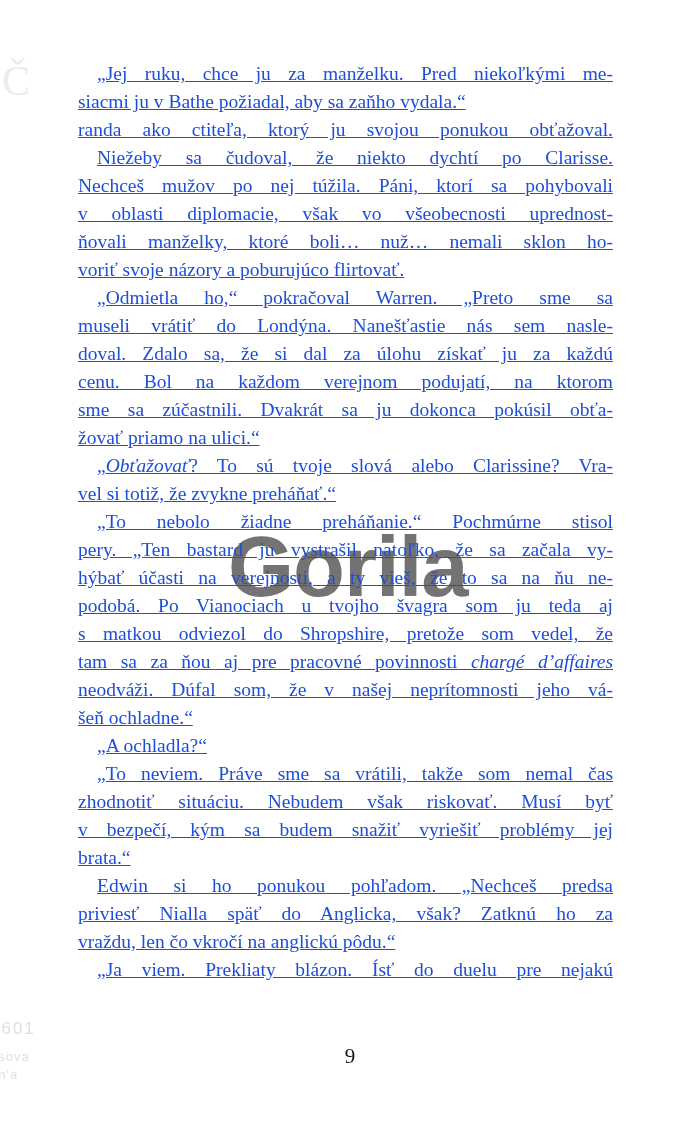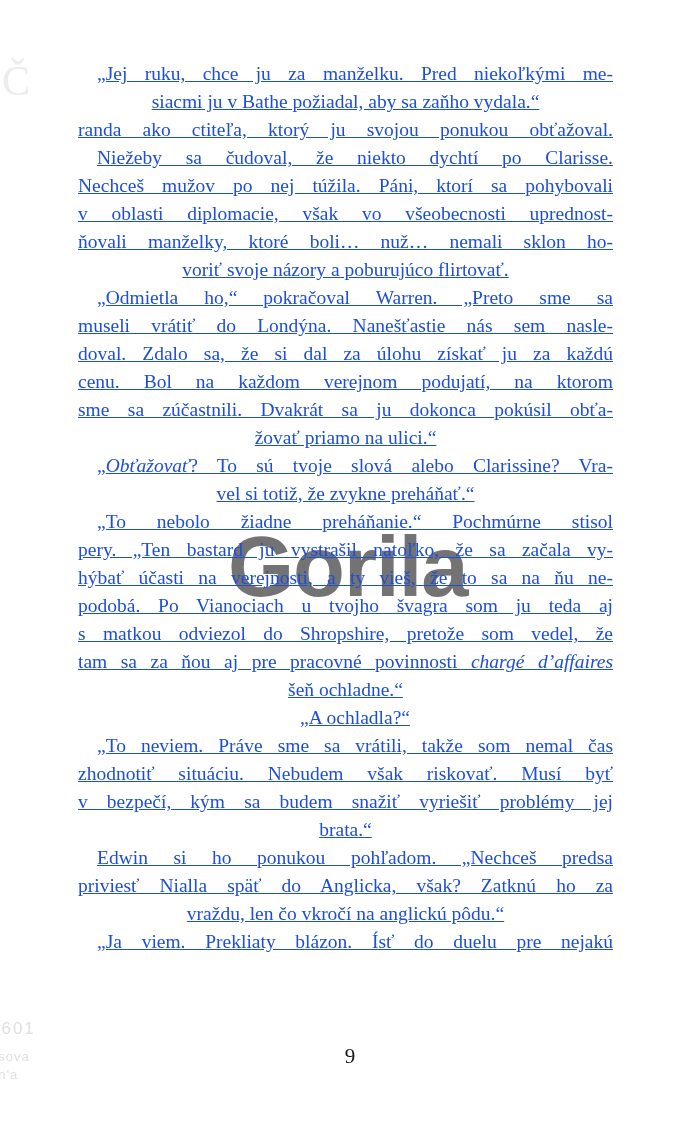--- a/index.html
+++ b/index.html
@@ -18,21 +18,21 @@
   .watermark{
     position:absolute;left:228px;top:524px;z-index:1;
     font-family:"Liberation Sans",sans-serif;font-weight:bold;
     font-size:85px;line-height:1;letter-spacing:-1px;
     color:#737373;
   }
   .text-block{
     position:absolute;left:78px;top:60px;width:535px;z-index:2;
     font-size:19.5px;color:#1d4ed8;text-decoration:underline;
   }
-  .line{line-height:28px;height:28px;overflow:hidden;text-align:center;}
+  .line{line-height:28px;height:28px;overflow:hidden;text-align:left;}
   .just{text-align:justify;text-align-last:justify;-moz-text-align-last:justify;}
   .ind{text-indent:19px;}
   .it{font-style:italic;}
 
   .stamp{
     position:absolute;left:-10px;top:1020px;z-index:1;
     font-family:"Liberation Sans",sans-serif;color:#e0e0e0;
   }
   .stamp-l1{font-size:17px;letter-spacing:2px;line-height:1;}
   .stamp-l2{font-size:13px;letter-spacing:1px;line-height:1;margin-top:13px;}
@@ -68,20 +68,21 @@
       <div class="line just"><span>sme sa zúčastnili. Dvakrát sa ju dokonca pokúsil obťa-</span></div>
       <div class="line"><span>žovať priamo na ulici.“</span></div>
       <div class="line just ind"><span>„</span><span class="it">Obťažovať</span><span>? To sú tvoje slová alebo Clarissine? Vra-</span></div>
       <div class="line"><span>vel si totiž, že zvykne preháňať.“</span></div>
       <div class="line just ind"><span>„To nebolo žiadne preháňanie.“ Pochmúrne stisol</span></div>
       <div class="line just"><span>pery. „Ten bastard ju vystrašil natoľko, že sa začala vy-</span></div>
       <div class="line just"><span>hýbať účasti na verejnosti, a ty vieš, že to sa na ňu ne-</span></div>
       <div class="line just"><span>podobá. Po Vianociach u tvojho švagra som ju teda aj</span></div>
       <div class="line just"><span>s matkou odviezol do Shropshire, pretože som vedel, že</span></div>
       <div class="line just"><span>tam sa za ňou aj pre pracovné povinnosti </span><span class="it">chargé d’affaires</span></div>
+      <div class="line just"><span>neodváži. Dúfal som, že v našej neprítomnosti jeho vá-</span></div>
       <div class="line"><span>šeň ochladne.“</span></div>
       <div class="line ind"><span>„A ochladla?“</span></div>
       <div class="line just ind"><span>„To neviem. Práve sme sa vrátili, takže som nemal čas</span></div>
       <div class="line just"><span>zhodnotiť situáciu. Nebudem však riskovať. Musí byť</span></div>
       <div class="line just"><span>v bezpečí, kým sa budem snažiť vyriešiť problémy jej</span></div>
       <div class="line"><span>brata.“</span></div>
       <div class="line just ind"><span>Edwin si ho ponukou pohľadom. „Nechceš predsa</span></div>
       <div class="line just"><span>priviesť Nialla späť do Anglicka, však? Zatknú ho za</span></div>
       <div class="line"><span>vraždu, len čo vkročí na anglickú pôdu.“</span></div>
       <div class="line just ind"><span>„Ja viem. Prekliaty blázon. Ísť do duelu pre nejakú</span></div>

